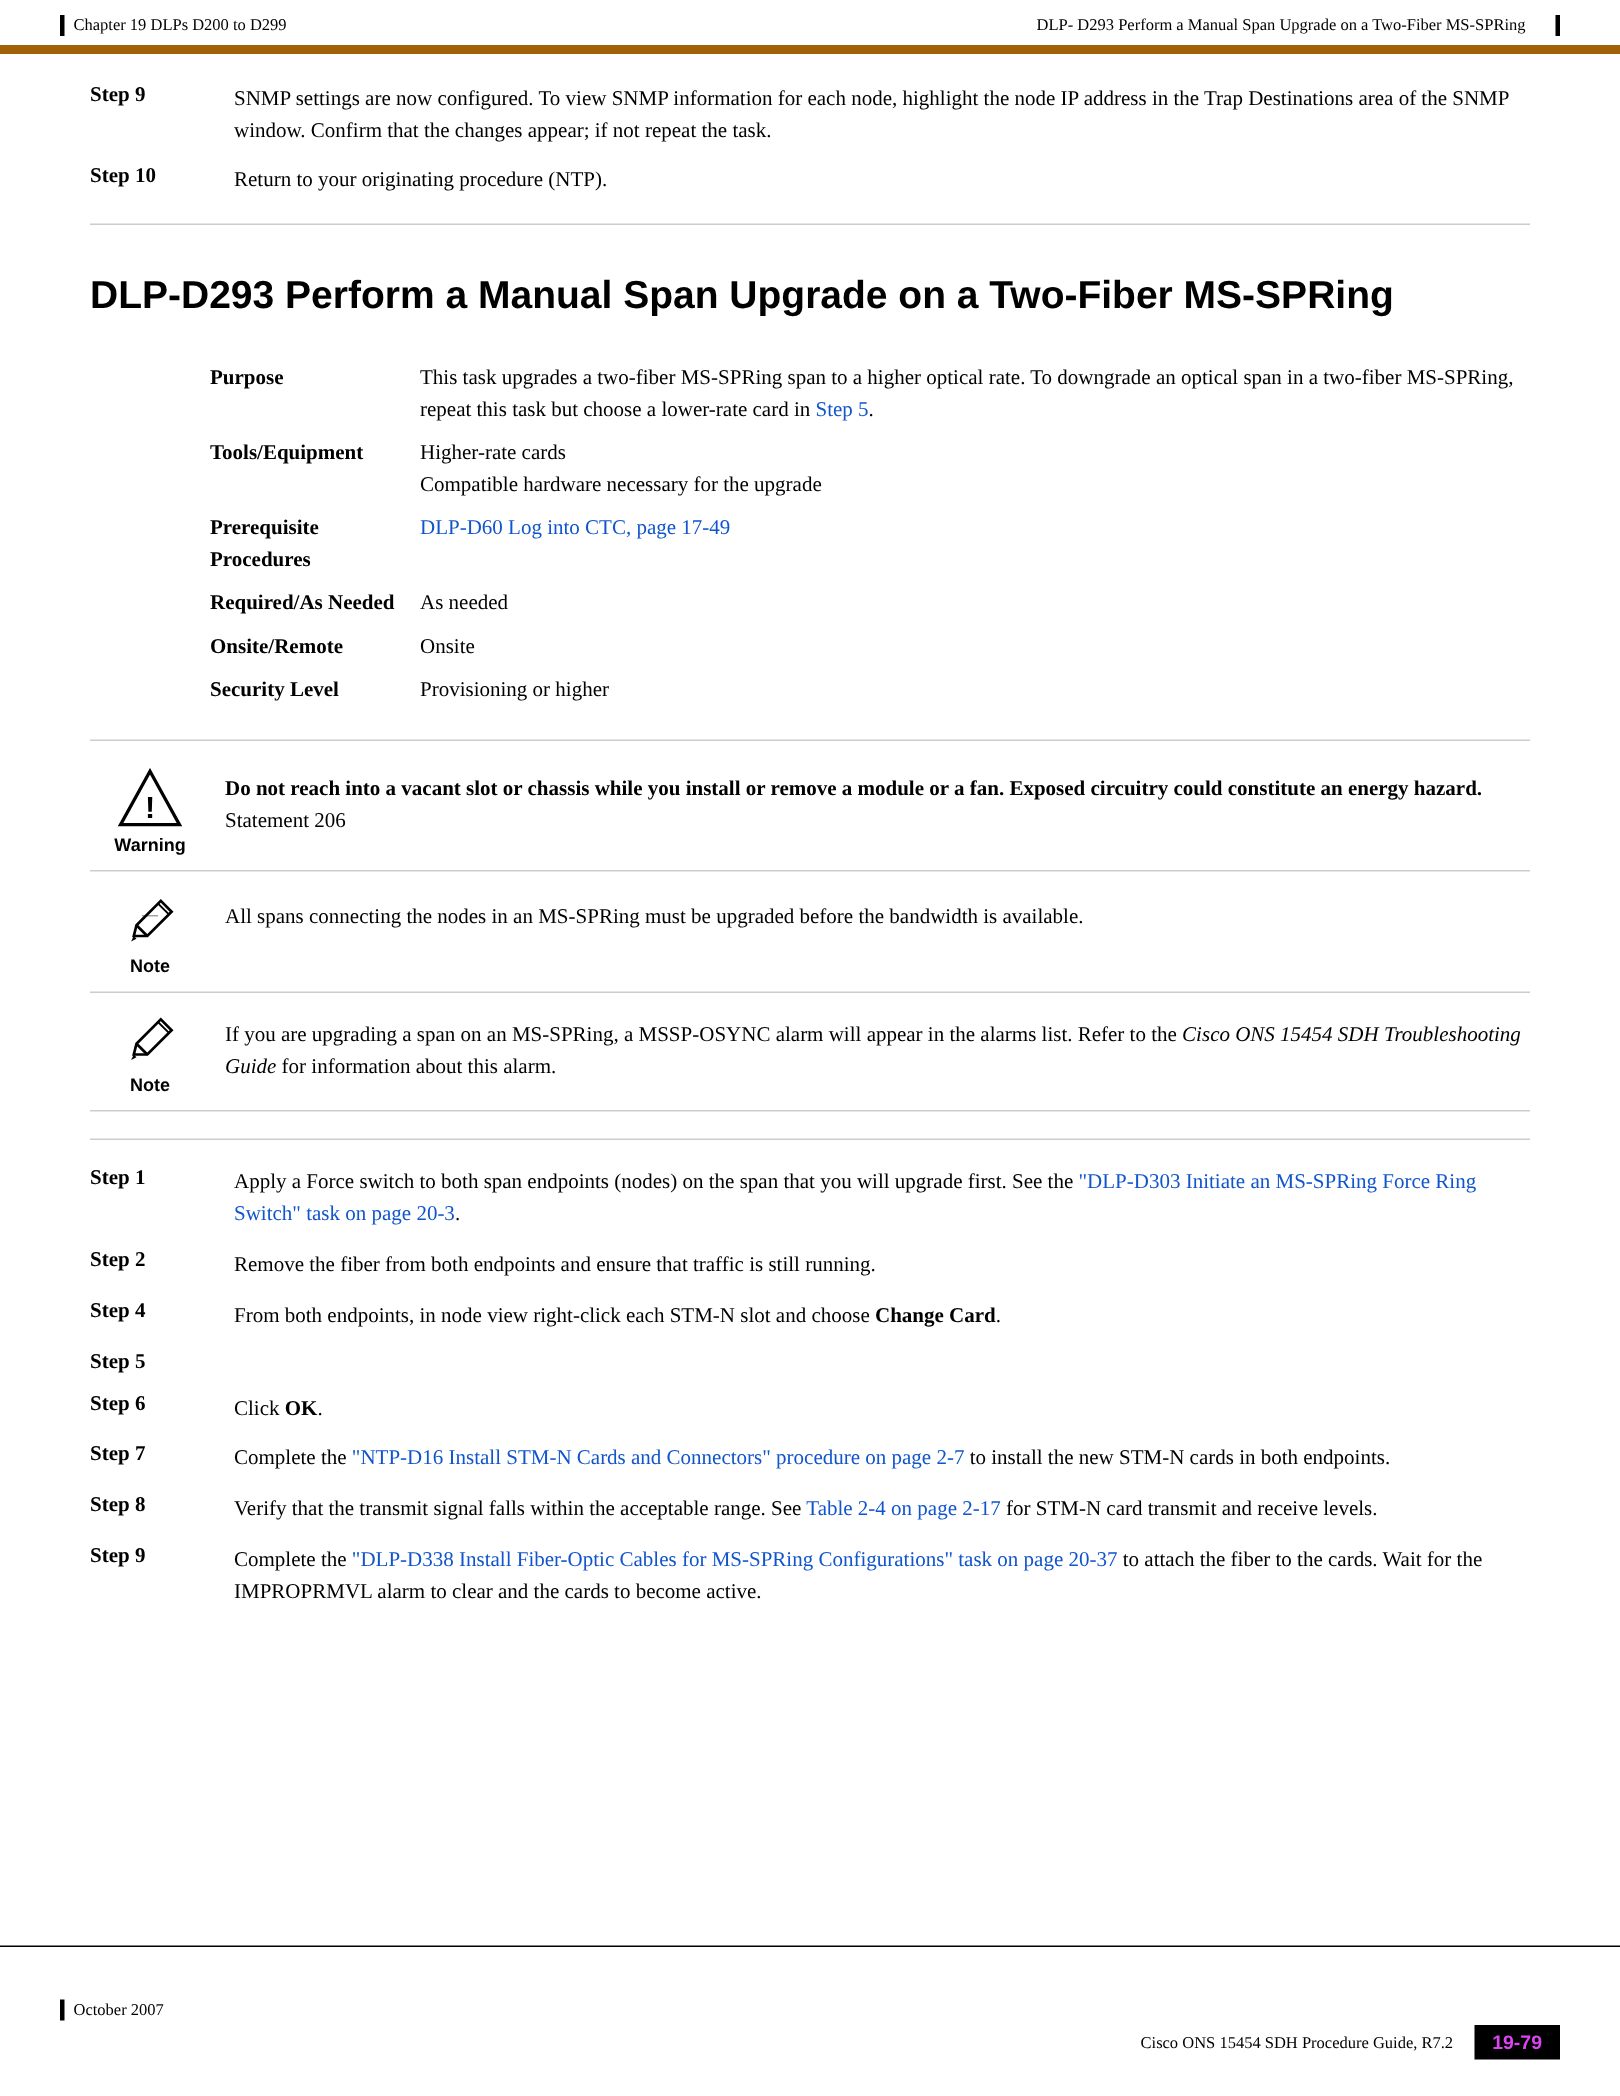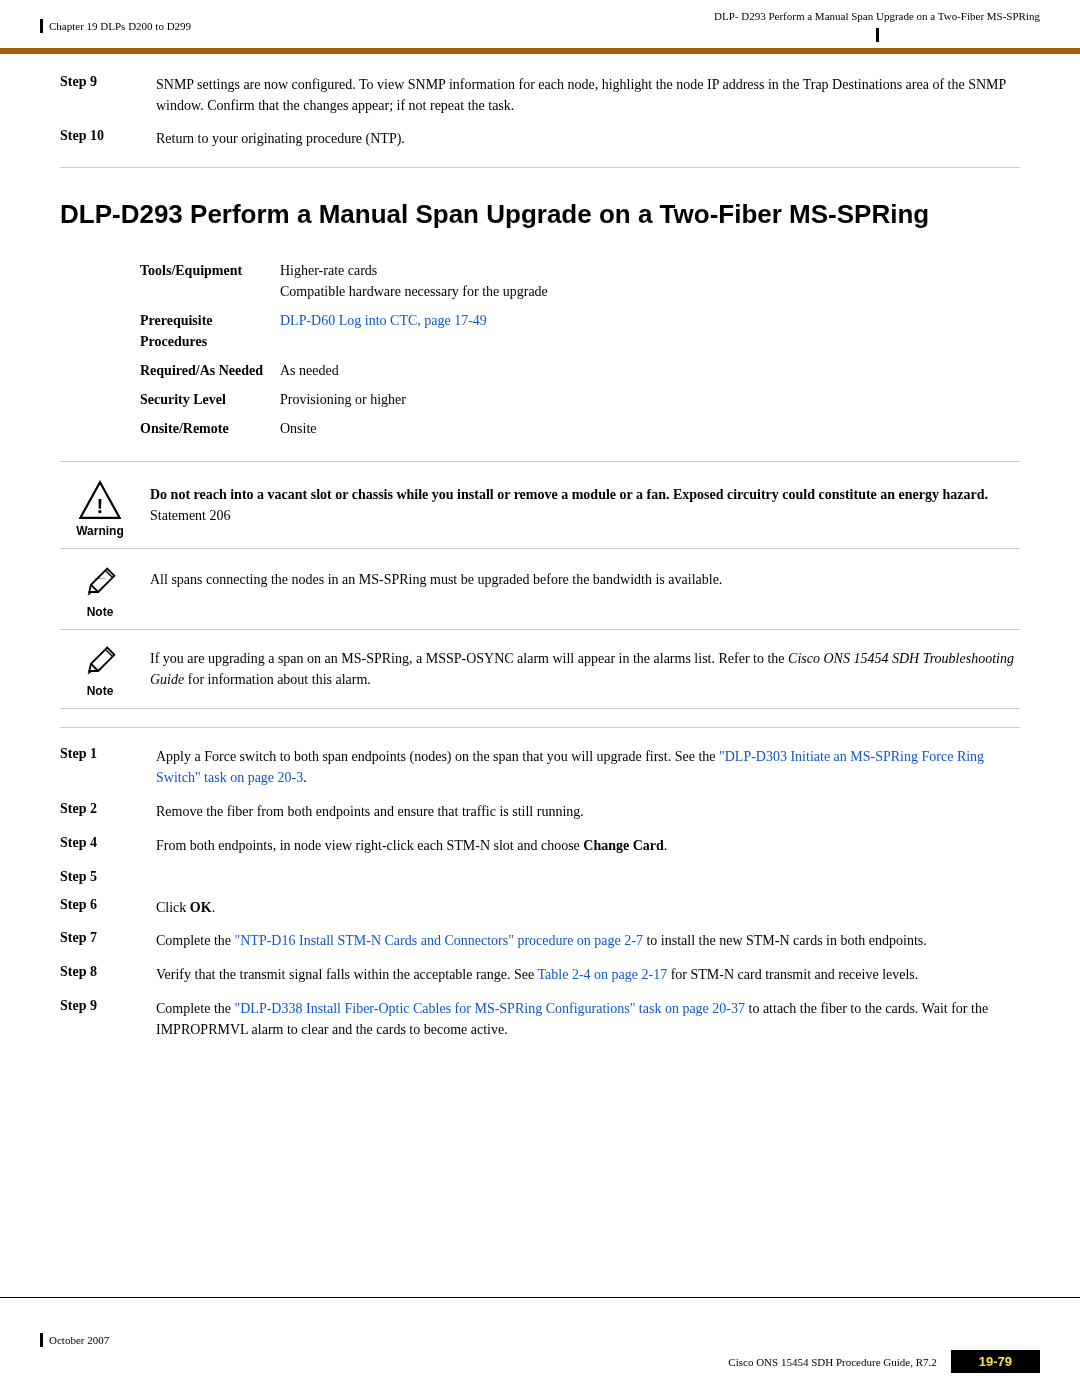--- a/index.html
+++ b/index.html
@@ -30,22 +30,21 @@
     .header-rule-left {
       width: 3px;
       height: 14px;
       background: #000;
       display: inline-block;
     }
     .page-header-right {
       font-size: 11px;
       display: flex;
       align-items: center;
-      gap: 6px;
-      flex-direction: column;
+      gap: 20px;
     }
     .header-rule-right {
       width: 3px;
       height: 14px;
       background: #000;
       display: inline-block;
     }
 
     
     .main-content {
@@ -222,22 +221,22 @@
       gap: 6px;
     }
     .footer-rule {
       width: 3px;
       height: 14px;
       background: #000;
       display: inline-block;
     }
     .page-number-box {
       background: #000;
-      color: #fde047;
-      padding: 4px 28px;
+      color: #d946ef;
+      padding: 4px 12px;
       font-weight: bold;
       font-size: 13px;
       font-family: Arial, sans-serif;
     }
     .footer-center-right {
       display: flex;
       align-items: center;
       gap: 14px;
       margin-top: 44px;
     }
@@ -267,44 +266,52 @@
     <span class="step-label">Step 10</span>
     <span class="step-text">Return to your originating procedure (NTP).</span>
   </div>
 
   <hr class="hr-divider">
 
   <div class="chapter-title">DLP-D293 Perform a Manual Span Upgrade on a Two-Fiber MS-SPRing</div>
 
   <table class="info-table">
     <tbody>
+      <tr>
+        <td class="label-col"><strong>Purpose</strong></td>
+        <td class="value-col">
+          This task upgrades a two-fiber MS-SPRing span to a higher optical rate.
+          To downgrade an optical span in a two-fiber MS-SPRing, repeat this task
+          but choose a lower-rate card in <a class="link-blue" href="#step5">Step 5</a>.
+        </td>
+      </tr>
       <tr>
         <td class="label-col"><strong>Tools/Equipment</strong></td>
         <td class="value-col">
           Higher-rate cards<br>
           Compatible hardware necessary for the upgrade
         </td>
       </tr>
       <tr>
         <td class="label-col"><strong>Prerequisite Procedures</strong></td>
         <td class="value-col">
           <a class="link-blue" href="#dlpd60">DLP-D60 Log into CTC, page 17-49</a>
         </td>
       </tr>
       <tr>
         <td class="label-col"><strong>Required/As Needed</strong></td>
         <td class="value-col">As needed</td>
       </tr>
       <tr>
+        <td class="label-col"><strong>Onsite/Remote</strong></td>
+        <td class="value-col">Onsite</td>
+      </tr>
+      <tr>
         <td class="label-col"><strong>Security Level</strong></td>
         <td class="value-col">Provisioning or higher</td>
-      </tr>
-      <tr>
-        <td class="label-col"><strong>Onsite/Remote</strong></td>
-        <td class="value-col">Onsite</td>
       </tr>
     </tbody>
   </table>
 
   <hr class="hr-divider">
 
   <div class="warning-block">
     <div class="warning-icon-area">
 
       <svg class="warning-triangle" viewBox="0 0 60 55" xmlns="http://www.w3.org/2000/svg">

